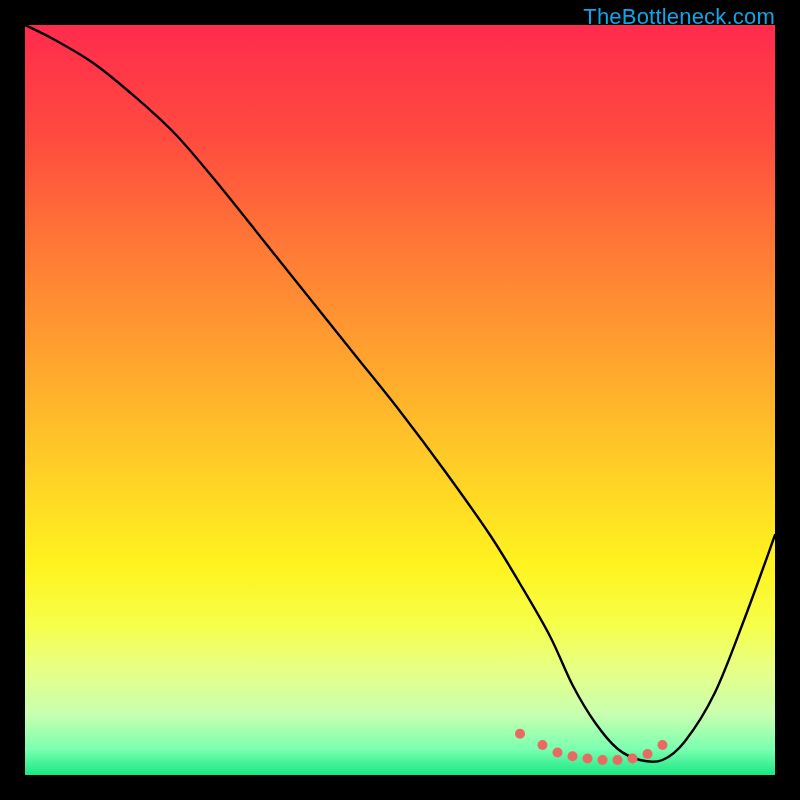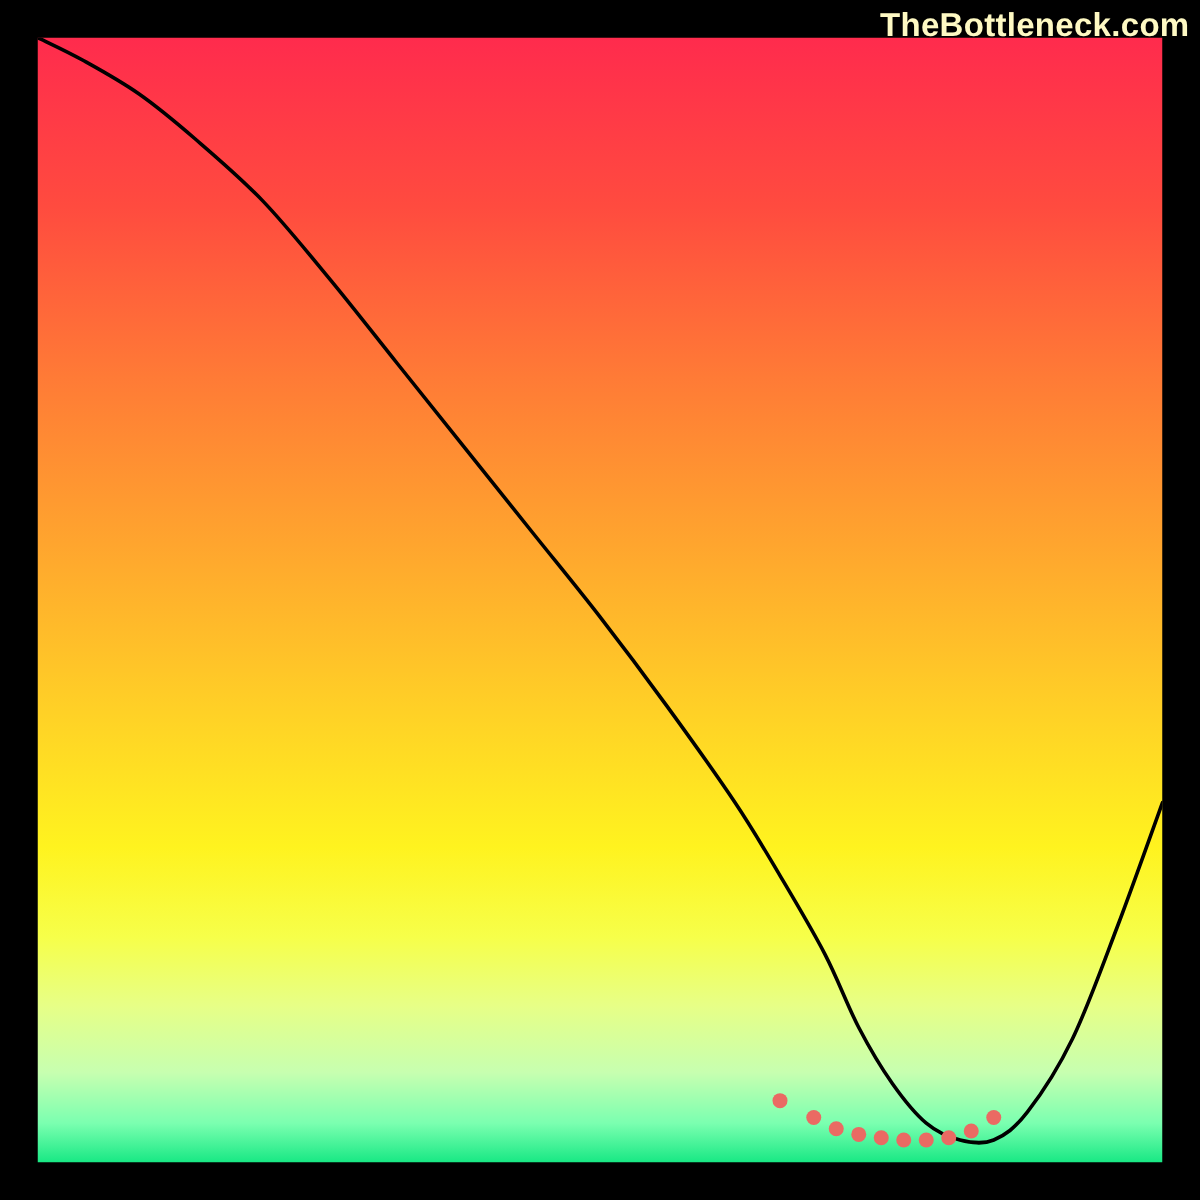--- a/index.html
+++ b/index.html
@@ -13,24 +13,24 @@
   }
   .stage {
     position: relative;
     width: 800px;
     height: 800px;
     background: #000;
   }
   .watermark {
     position: absolute;
     top: 4px;
-    right: 7px;
-    color: #fef9c3;
+    right: 25px;
+    color: #0ea5e9;
     font-size: 22px;
-    font-weight: 700;
+    font-weight: 400;
     letter-spacing: 0.2px;
     user-select: none;
   }
   .plot-wrap {
     position: absolute;
     left: 25px;
     top: 25px;
     width: 750px;
     height: 750px;
     background: #000;

